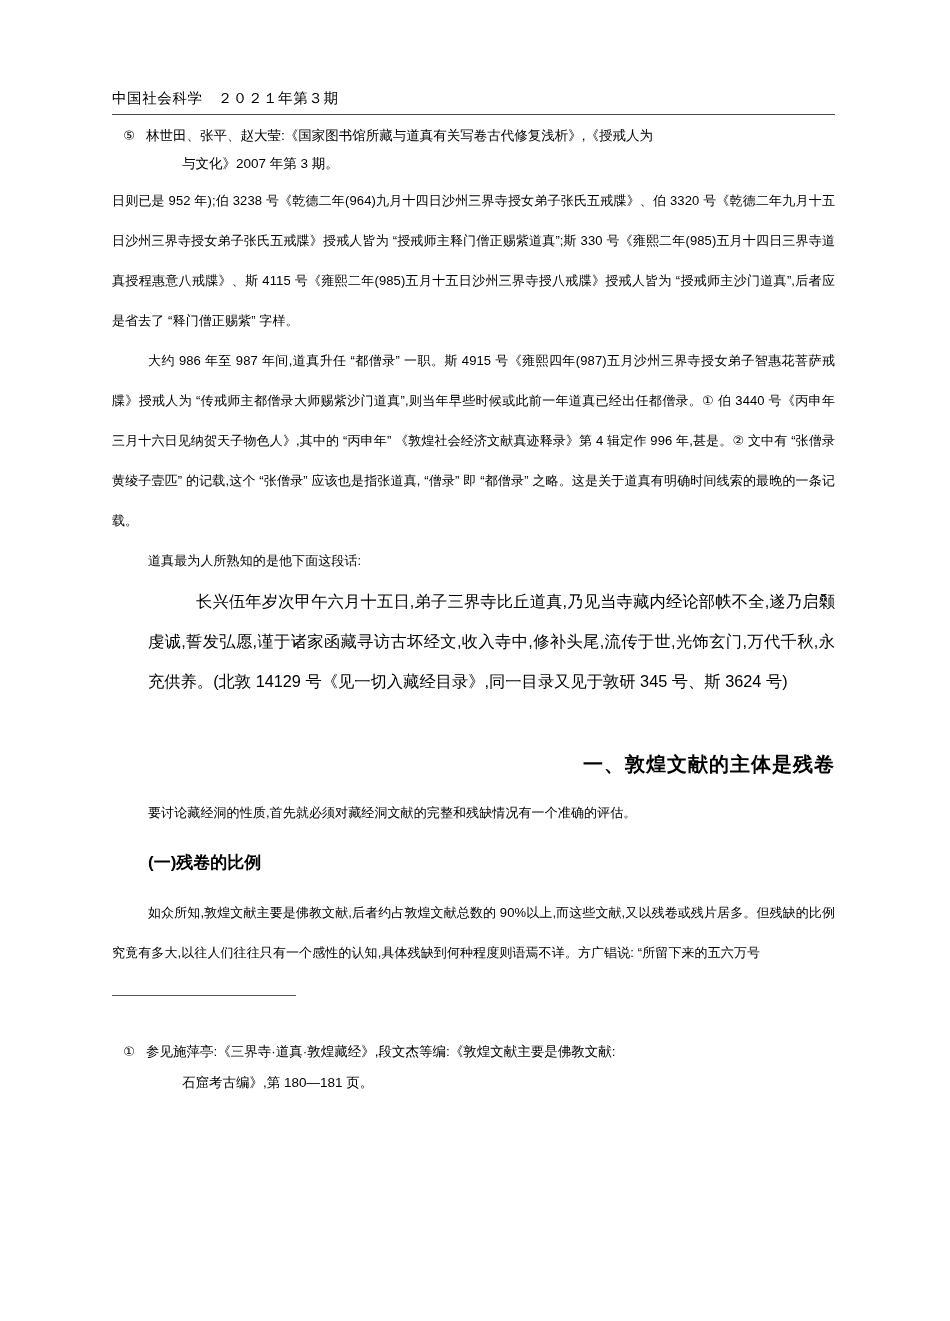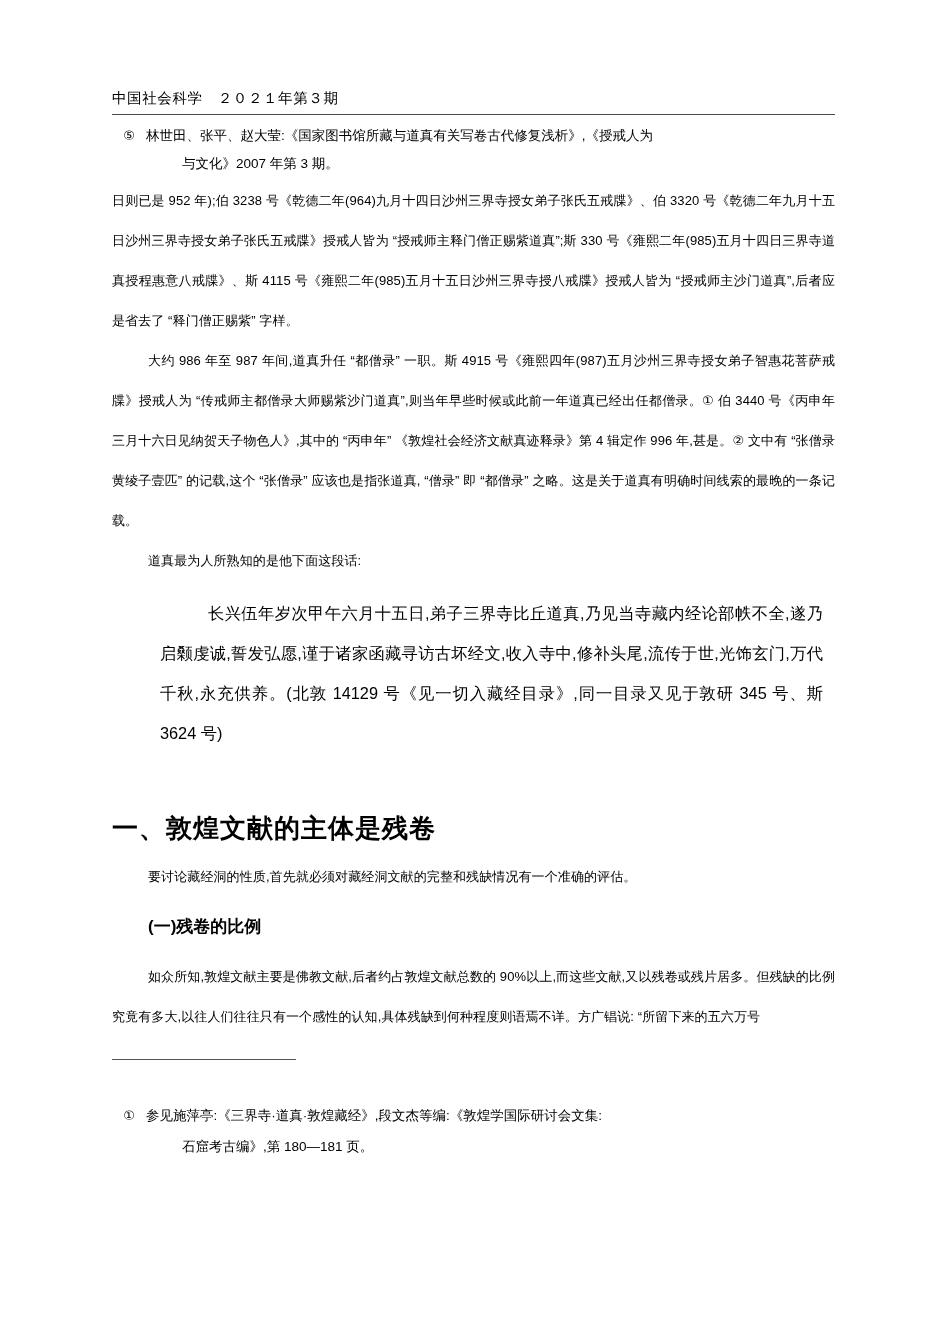--- a/index.html
+++ b/index.html
@@ -76,33 +76,33 @@
     margin: 0;
     letter-spacing: 0.1px;
   }
   .body-text.indent {
     text-indent: 36px;
   }
   .tight-top { margin-top: 3px; }
 
   
   .quote {
-    margin: 12px;
+    margin: 0;
     padding-left: 36px;
     font-size: 16.3px;
     line-height: 40px;
     text-align: justify;
     text-justify: inter-ideograph;
     text-indent: 48px;
   }
 
   
   .section-heading {
-    text-align: left;
-    font-size: 26px;
+    text-align: right;
+    font-size: 20px;
     font-weight: bold;
     letter-spacing: 1px;
     margin: 0;
     padding-top: 46px;
     padding-bottom: 12px;
     line-height: 34px;
   }
   .subsection-heading {
     font-size: 17px;
     line-height: 40px;
@@ -162,19 +162,19 @@
 
     <div class="gap-sm"></div>
 
     <p class="body-text indent">如众所知,敦煌文献主要是佛教文献,后者约占敦煌文献总数的 90%以上,而这些文献,又以残卷或残片居多。但残缺的比例究竟有多大,以往人们往往只有一个感性的认知,具体残缺到何种程度则语焉不详。方广锠说: “所留下来的五六万号</p>
 
     <div class="foot-rule"></div>
 
     <div class="bottom-notes">
       <div class="note-row">
         <div class="note-marker">①</div>
-        <div class="note-body">参见施萍亭:《三界寺·道真·敦煌藏经》,段文杰等编:《敦煌学国际研讨会文集:</div>
+        <div class="note-body">参见施萍亭:《三界寺·道真·敦煌藏经》,段文杰等编:《敦煌文献主要是佛教文献:</div>
       </div>
       <div class="note-cont">石窟考古编》,第 180—181 页。</div>
     </div>
 
   </div>
 </div>
 
 </body></html>

